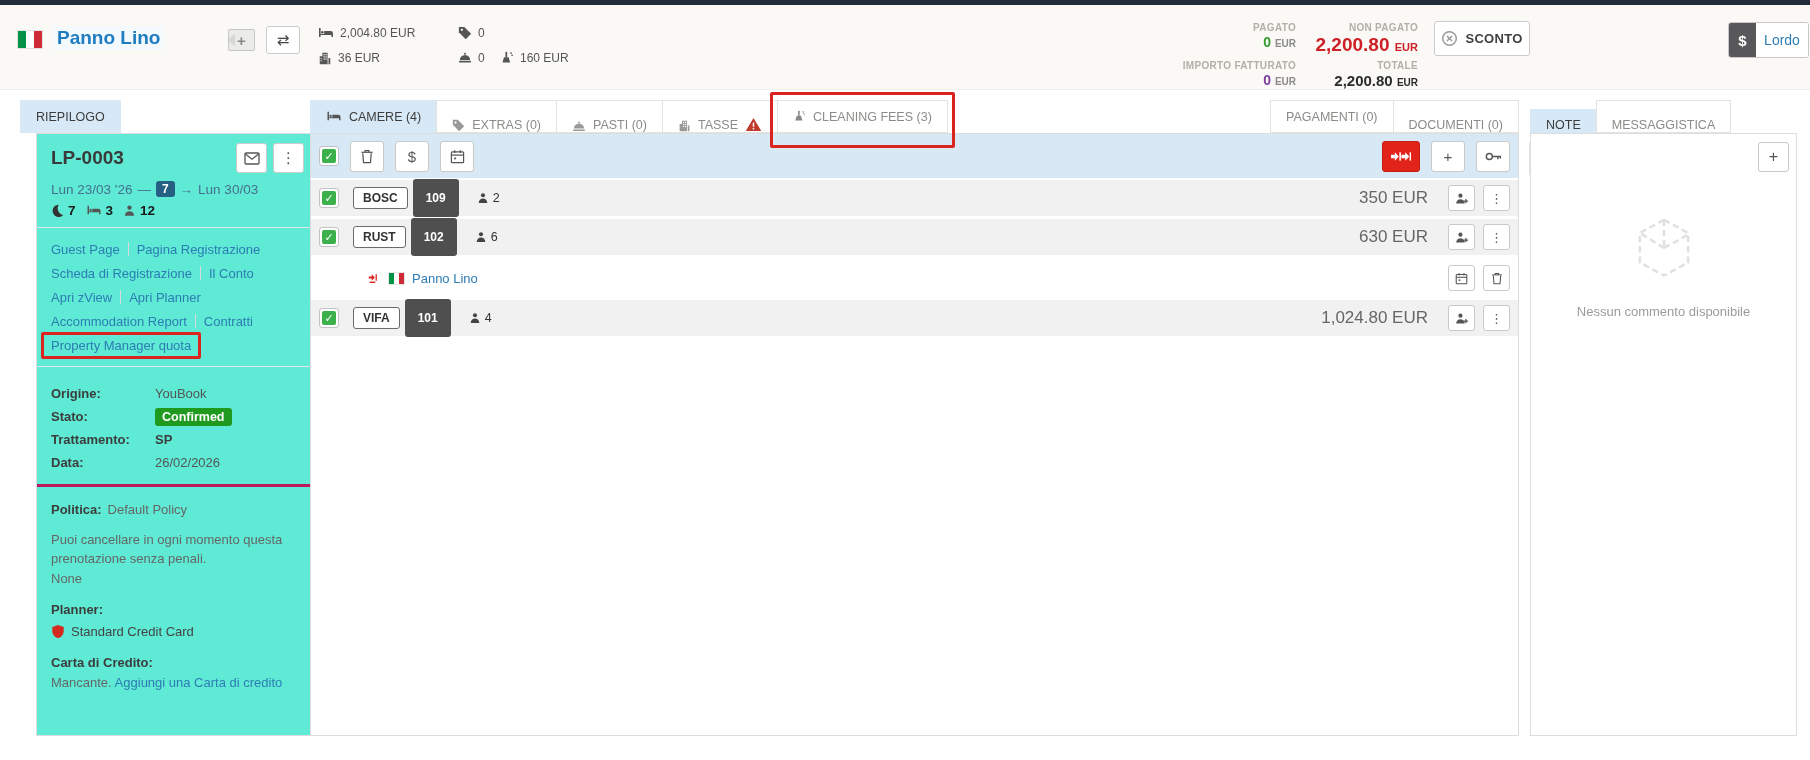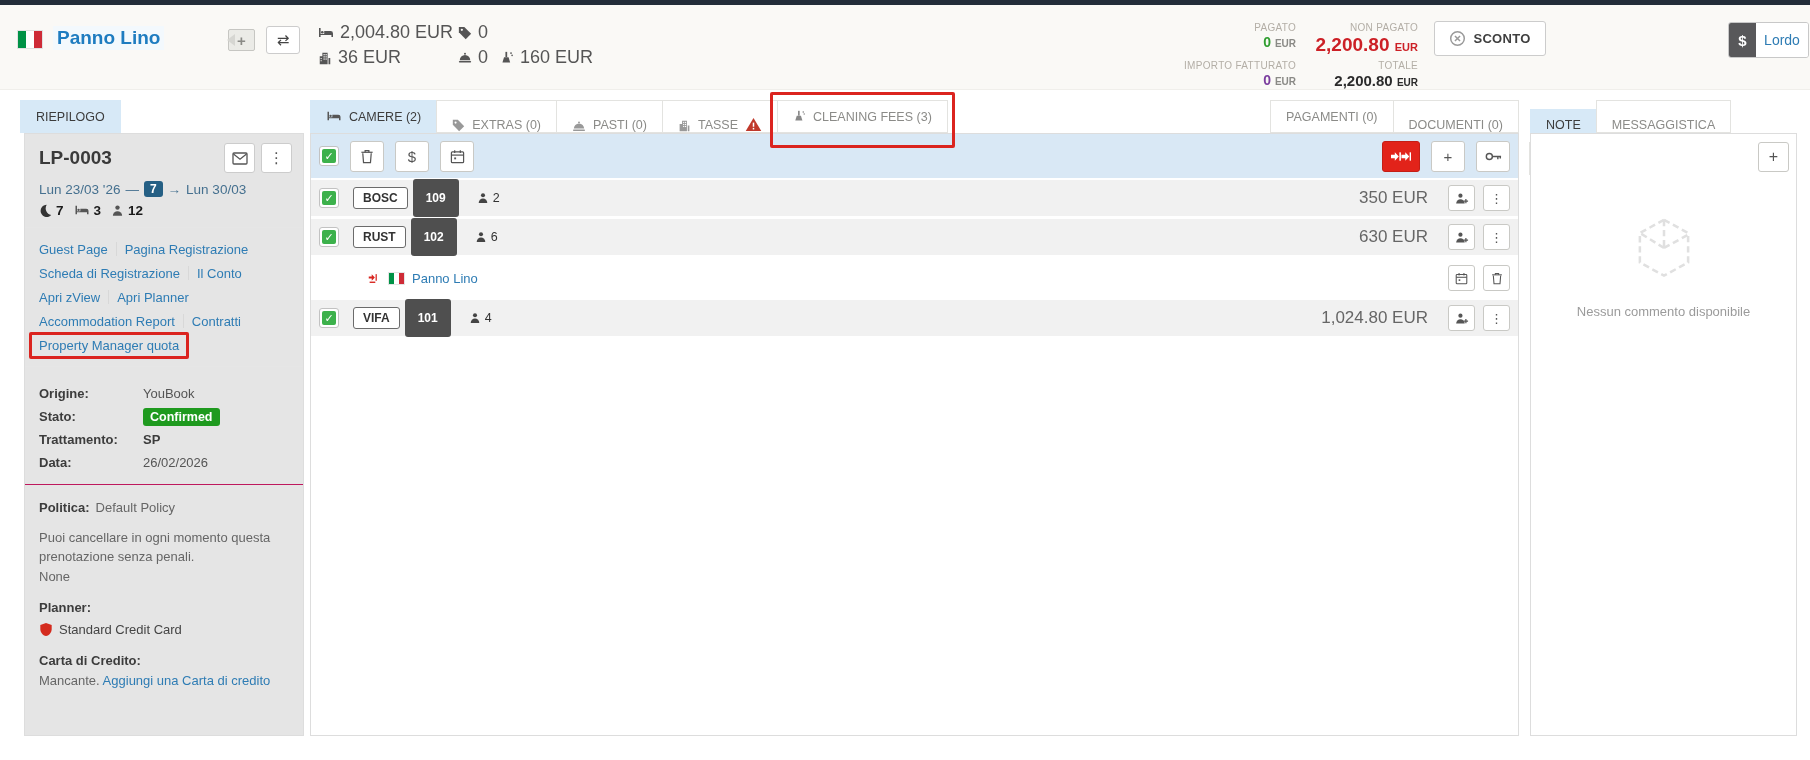--- a/index.html
+++ b/index.html
@@ -10,64 +10,64 @@
   .topbar { position:absolute; left:0; top:0; width:100%; height:5px; background:#232d39; }
 
   
   .header { position:absolute; left:0; top:5px; width:100%; height:85px; background:#faf9f6; border-bottom:1px solid #f0efeb; }
   .flag { display:inline-block; width:26px; height:19px; border:1px solid #e2e2e2; background:linear-gradient(to right,#009246 33.3%,#fff 33.3%,#fff 66.6%,#ce2b37 66.6%); }
   .hdr-flag { position:absolute; left:17px; top:25px; }
   .hdr-title { position:absolute; left:53px; top:21px; font-size:19px; font-weight:bold; color:#1e7cc0; background:#f3f9fd; padding:1px 4px; }
   .tagplus { position:absolute; left:228px; top:24px; width:27px; height:22px; background:#ebebe7; border:1px solid #c6c6c2; border-radius:2px; color:#8a8a86; font-size:15px; font-weight:bold; display:flex; align-items:center; justify-content:center; cursor:pointer; }
   .tagplus::before { content:""; position:absolute; left:-8px; top:4px; border:6px solid transparent; border-right:8px solid #d6d6d2; }
   .swapbtn { position:absolute; left:266px; top:21px; width:34px; height:28px; background:#fff; border:1px solid #ccc; border-radius:3px; color:#444; font-size:15px; display:flex; align-items:center; justify-content:center; cursor:pointer; }
-  .hstats { position:absolute; left:318px; top:17px; font-size:18px; color:#555; }
+  .hstats { position:absolute; left:318px; top:17px; font-size:12px; color:#555; }
   .hstats .srow { display:flex; align-items:center; height:21px; margin-bottom:4px; }
   .hstats .cell { display:flex; align-items:center; gap:6px; }
   .hstats .c1 { width:140px; }
   .hstats .c2 { width:42px; }
   .icon { display:inline-flex; color:#555; }
   .paygrid { position:absolute; left:1150px; top:14px; display:grid; grid-template-columns:146px 122px; row-gap:1px; }
-  .paylabel { font-size:10px; color:#b3aea6; text-align:right; letter-spacing:.3px; padding-top:3px; }
+  .paylabel { font-size:10px; color:#b3aea6; text-align:right; letter-spacing:.3px; padding-top:3px;font-weight:bold; }
   .payval { text-align:right; font-size:14px; font-weight:bold; }
   .payval .unit { font-size:10px; font-weight:bold; color:#8a8a86; }
   .v-paid { color:#2f9e2f; }
   .v-unpaid { color:#cc2026; font-size:19px; }
   .v-unpaid .unit { color:#cc2026; font-size:11px; }
   .v-invoiced { color:#7a3d9e; }
   .v-total { color:#2b2b2b; font-size:15px; }
   .v-total .unit { color:#2b2b2b; }
-  .scontobtn { position:absolute; left:1434px; top:16px; width:112px; height:35px; background:#fff; border:1px solid #ccc; border-radius:3px; display:flex; align-items:center; justify-content:center; gap:7px; cursor:pointer; }
+  .scontobtn { position:absolute; left:1434px; top:16px; width:96px; height:35px; background:#fff; border:1px solid #ccc; border-radius:3px; display:flex; align-items:center; justify-content:center; gap:7px; cursor:pointer; }
   .scontobtn .lbl { font-size:13px; font-weight:bold; color:#3f3f3f; letter-spacing:.3px; }
   .lordogrp { position:absolute; left:1728px; top:17px; height:36px; display:flex; border-radius:3px; overflow:hidden; border:1px solid #c8c8c8; cursor:pointer; }
   .lordogrp .dseg { width:27px; background:#58585a; color:#fff; font-size:15px; font-weight:bold; display:flex; align-items:center; justify-content:center; }
   .lordogrp .lseg { width:52px; background:#fff; color:#2e7cb4; font-size:14px; display:flex; align-items:center; justify-content:center; }
 
   
   .tab { display:inline-flex; align-items:center; gap:7px; height:33px; padding:0 15px; background:#fff; border:1px solid #e3e3e0; color:#8b8b88; font-size:12.5px; cursor:pointer; white-space:nowrap; }
   .tab + .tab, .tab + .ann-wrap { margin-left:-1px;align-items:flex-end; }
   .tab.active { background:#d7e9f7; border-color:#d7e9f7; color:#3c3c3c; }
 
   
   .sb-tabbar { position:absolute; left:20px; top:100px; }
-  .sidebar { position:absolute; left:24px; top:133px; width:280px; height:603px; background:#e5e5e5; border:1px solid #ddd; font-size:13px; }
+  .sidebar { position:absolute; left:36px; top:133px; width:280px; height:603px; background:#5eead4; border:1px solid #ddd; font-size:13px; }
   .sb-head { display:flex; align-items:center; padding:9px 11px 8px 14px; }
   .sb-code { font-size:19px; font-weight:bold; color:#3a3a3a; flex:1; }
   .sbtn { width:31px; height:30px; background:#fff; border:1px solid #ccc; border-radius:3px; display:flex; align-items:center; justify-content:center; color:#555; cursor:pointer; margin-left:6px; font-size:15px; }
   .sb-dates { padding:0 14px 9px 14px; border-bottom:1px solid #e6e6e6; }
   .dateline { color:#45708f; font-size:13.5px; display:flex; align-items:center; gap:5px; }
   .nbadge { background:#255f84; color:#fff; font-size:12px; font-weight:bold; padding:1px 6px; border-radius:3px; }
   .countline { margin-top:6px; display:flex; align-items:center; gap:4px; color:#1a1a1a; font-weight:bold; font-size:13.5px; }
   .countline .icon { margin-left:6px; color:#4a4a4a; }
   .countline .icon:first-child { margin-left:0; }
   .sb-links { padding:9px 14px; border-bottom:1px solid #e6e6e6; color:#2e7cb4; }
   .linkline { display:flex; align-items:center; height:24px; }
   .sb-links a { color:#2e7cb4; text-decoration:none; cursor:pointer; white-space:nowrap; }
   .sep { width:1px; height:14px; background:#d8d8d8; margin:0 8px; }
-  .sb-details { padding:15px 14px 10px 14px; border-bottom:1px solid #be185d; }
+  .sb-details { padding:15px 14px 10px 14px; border-bottom:3px solid #be185d; }
   .drow { display:flex; height:23px; align-items:center; }
   .dlab { width:104px; font-weight:bold; color:#3c3c3c; }
   .dval { color:#555; }
   .badge-green { background:#1f9a1f; color:#fff !important; font-weight:bold; font-size:12.5px; padding:2px 7px; border-radius:3px; }
   .sb-policy { padding:13px 14px; color:#666; line-height:1.5; }
   .sb-policy b { color:#3c3c3c; }
   .polname { margin-left:6px; color:#666; font-weight:normal; }
   .parag { margin-top:10px; }
   .glabel { margin-top:12px; font-weight:bold; color:#3c3c3c; }
   .gline { display:flex; align-items:center; gap:6px; color:#444; margin-top:2px; }
@@ -325,21 +325,21 @@
   </div>
 
   <div class="c-tabbar">
     <span class="tab active">
       <span class="icon">
           <svg width="16" height="13" viewBox="0 0 16 14" fill="#555">
             <path d="M1 2v9h1.6V8.9h10.8V11H15V7.4A2.4 2.4 0 0 0 12.6 5H6.2v2.9H2.6V2z"></path>
             <circle cx="4.3" cy="6.3" r="1.3"></circle>
           </svg>
         </span>
-      <span>CAMERE (2)</span>
+      <span>CAMERE (4)</span>
     </span>
     <span class="tab">
       <span class="icon">
           <svg width="13" height="13" viewBox="0 0 16 16" fill="#999">
             <path d="M1 1h6.2L15 8.8 8.8 15 1 7.2z"></path>
             <circle cx="4.4" cy="4.4" r="1.3" fill="#fff"></circle>
           </svg>
         </span>
       <span>EXTRAS (0)</span>
     </span>

